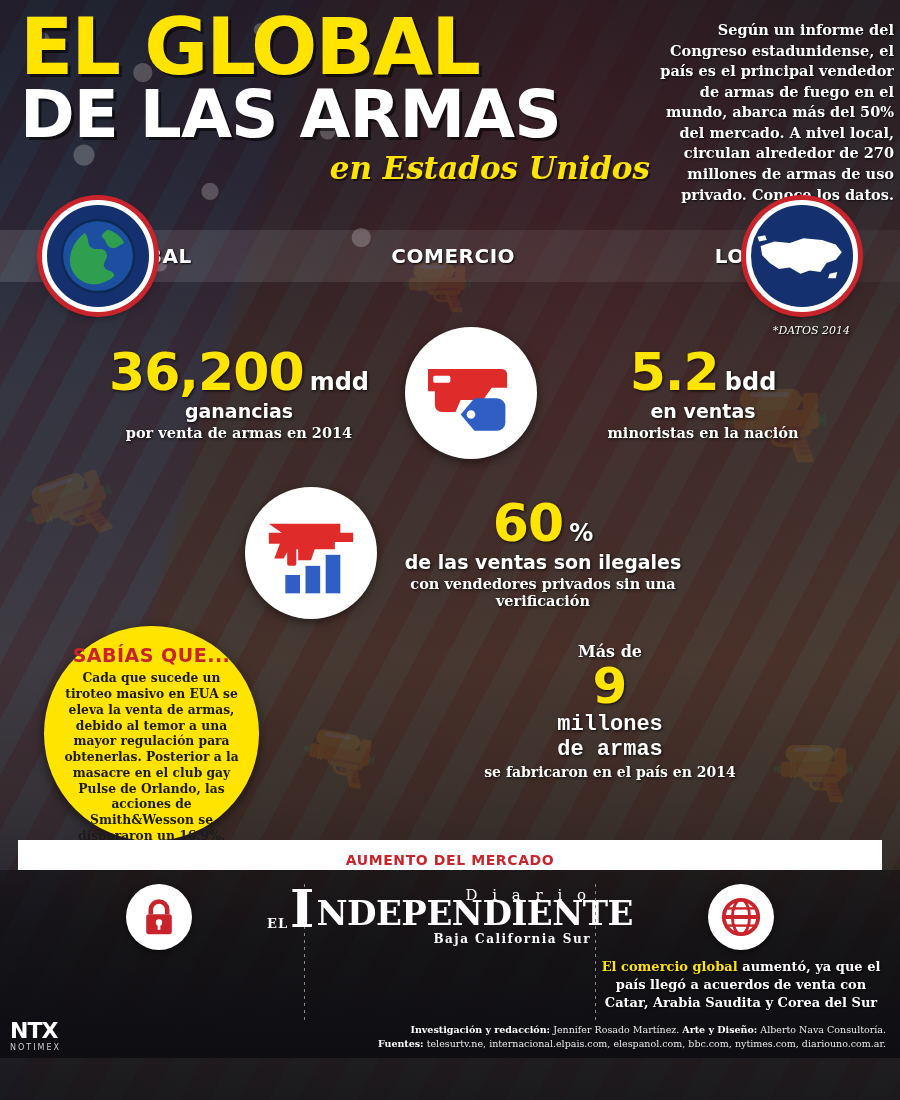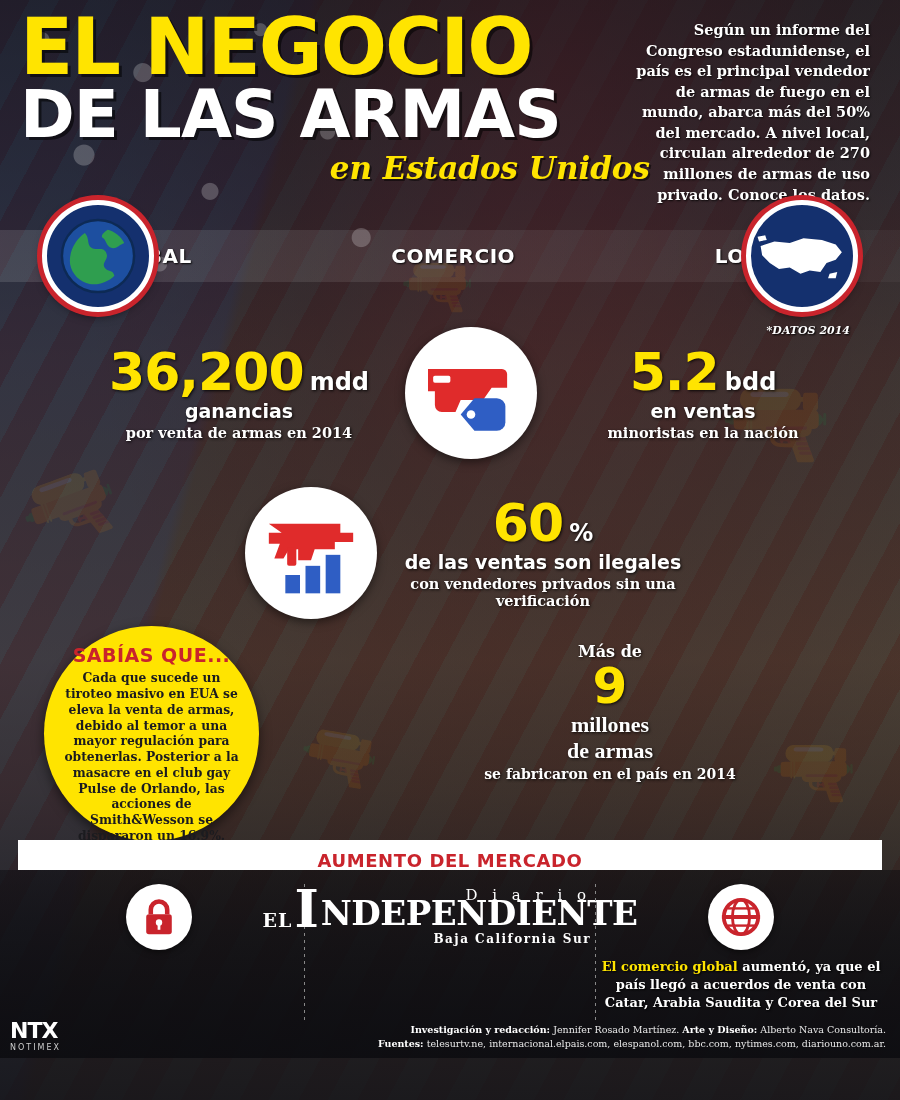--- a/index.html
+++ b/index.html
@@ -79,21 +79,21 @@
     font-style: italic;
     font-size: 31px;
     color: #ffe400;
     text-align: right;
     width: 630px;
     margin-top: 6px;
     text-shadow: 2px 2px 0 rgba(0,0,0,.5);
   }
   .intro {
     position: absolute;
-    right: 30px; top: 20px;
+    right: 6px; top: 20px;
     width: 250px;
     color: #fff;
     font-family: "DejaVu Serif", serif;
     font-weight: 700;
     font-size: 14.5px;
     line-height: 1.42;
     text-align: right;
     text-shadow: 1px 1px 2px rgba(0,0,0,.8);
   }
 
@@ -122,21 +122,21 @@
     background: #14306e;
     border: 5px solid #fff;
     box-shadow: 0 0 0 5px #c9242c, 0 4px 10px rgba(0,0,0,.6);
     display:flex; align-items:center; justify-content:center;
     overflow:hidden;
   }
   .circle-globe { left: 42px; top: -2px; }
   .circle-usa   { right: 42px; top: -2px; }
   .datos {
     position: absolute; right: 50px; top: 122px;
-    color: #fff; font-size: 11px; font-weight: 700; font-style: italic;
+    color: #fff; font-size: 11px; font-weight: 400; font-style: italic;
     font-family: "DejaVu Serif", serif;
     text-shadow: 1px 1px 2px #000;
   }
 
   
   .stat-row { position: relative; display: flex; align-items: center; justify-content: center; padding-left: 42px; }
   .row1 { height: 150px; margin-top: 6px; }
   .row2 { height: 150px; margin-top: 10px; }
 
   .stat-block { width: 320px; text-align: center; color: #fff; text-shadow: 1px 1px 3px rgba(0,0,0,.85); }
@@ -181,33 +181,33 @@
     font-weight: 900; font-size: 19px; color: #c9242c; letter-spacing: .5px;
     margin-bottom: 4px;
   }
   .sabias-body { font-family: "DejaVu Serif", serif; font-weight: 700; font-size: 12.3px; line-height: 1.28; }
   .millones {
     position: absolute; right: 120px; top: 10px; width: 340px;
     text-align: center; color: #fff; text-shadow: 1px 1px 3px rgba(0,0,0,.85);
   }
   .mil-pre { font-family:"DejaVu Serif", serif; font-weight: 700; font-size: 16px; }
   .mil-num { font-family:"DejaVu Sans", sans-serif; font-weight: 900; font-size: 50px; color:#ffe400; line-height: 1.02; }
-  .mil-mid { font-family:Liberation Serif, serif; font-weight: 800; font-size: 22px; }
+  .mil-mid { font-family:Liberation Mono, monospace; font-weight: 800; font-size: 22px; }
   .mil-post { font-family:"DejaVu Serif", serif; font-weight: 700; font-size: 14px; margin-top: 2px; }
 
   
   .aumento-bar {
     position: relative;
     margin: 0 18px;
     height: 30px;
     background: #fff;
     display:flex; align-items:center; justify-content:center;
   }
   .aumento-bar span {
-    color: #c9242c; font-weight: 900; font-size: 18px; letter-spacing: .6px;
+    color: #c9242c; font-weight: 900; font-size: 14px; letter-spacing: .6px;
     font-family:"DejaVu Sans", sans-serif;
     margin-top:10px;
   }
 
   
   .bottom {
     position: relative;
     height: 188px;
     padding-top: 14px;
     background: linear-gradient(to bottom, rgba(10,10,14,0.5), rgba(12,12,16,0.88));
@@ -218,21 +218,21 @@
     width: 66px; height: 66px; border-radius: 50%; background: #fff;
     margin: 0 auto 8px auto; display: flex; align-items:center; justify-content:center;
     box-shadow: 0 2px 6px rgba(0,0,0,.5);
   }
   .btext { font-family: "DejaVu Serif", serif; font-weight: 700; font-size: 13px; line-height: 1.35; text-shadow: 1px 1px 2px #000; }
   .hl { color: #ffe400; }
   .bmid { width: 290px; padding-top: 4px; text-align:center; }
   .logo-indep {
     color: #fff; line-height: 1;
   }
-  .logo-el { font-family:"DejaVu Serif", serif; font-weight: 700; font-size: 19px; letter-spacing: 1px; }
+  .logo-el { font-family:"DejaVu Serif", serif; font-weight: 700; font-size: 13px; letter-spacing: 1px; }
   .logo-main { font-family:"DejaVu Serif", serif; font-weight: 700; font-size: 34px; letter-spacing: -0.5px; }
   .logo-diario { font-family:"DejaVu Serif", serif; font-size: 15px; letter-spacing: 5px; }
   .logo-bcs { font-family:"DejaVu Serif", serif; font-weight:700; font-size: 12px; letter-spacing: 1.5px; margin-top: 3px; }
   .dotline { width: 1px; background-image: linear-gradient(#888 50%, transparent 0); background-size: 1px 7px; }
 
   .sources {
     position: absolute; right: 14px; bottom: 8px; width: 620px;
     text-align: right; color: #e8e8e8;
     font-family: "DejaVu Serif", serif; font-size: 9.5px; line-height: 1.45;
   }
@@ -254,21 +254,21 @@
 <div class="poster">
   <div class="stars"></div>
 
   <div class="ghost-gun" style="left:400px; top:250px; font-size:60px;">🔫</div>
   <div class="ghost-gun" style="left:720px; top:370px; font-size:90px;">🔫</div>
   <div class="ghost-gun" style="left:20px; top:460px; font-size:80px; transform:rotate(-20deg);">🔫</div>
   <div class="ghost-gun" style="left:770px; top:730px; font-size:70px;">🔫</div>
   <div class="ghost-gun" style="left:300px; top:720px; font-size:64px; transform:rotate(10deg);">🔫</div>
 
   <div class="header">
-    <div class="title-1">EL NEGOCIO</div>
+    <div class="title-1">EL GLOBAL</div>
     <div class="title-2">DE LAS ARMAS</div>
     <div class="title-3">en Estados Unidos</div>
     <div class="intro">Según un informe del Congreso estadunidense, el país es el principal vendedor de armas de fuego en el mundo, abarca más del 50% del mercado. A nivel local, circulan alrededor de 270 millones de armas de uso privado. Conoce los datos.</div>
   </div>
 
   <div class="commerce-row">
     <div class="commerce-strip"></div>
     <div class="commerce-labels">
       <span>GLOBAL</span>
       <span>COMERCIO</span>

